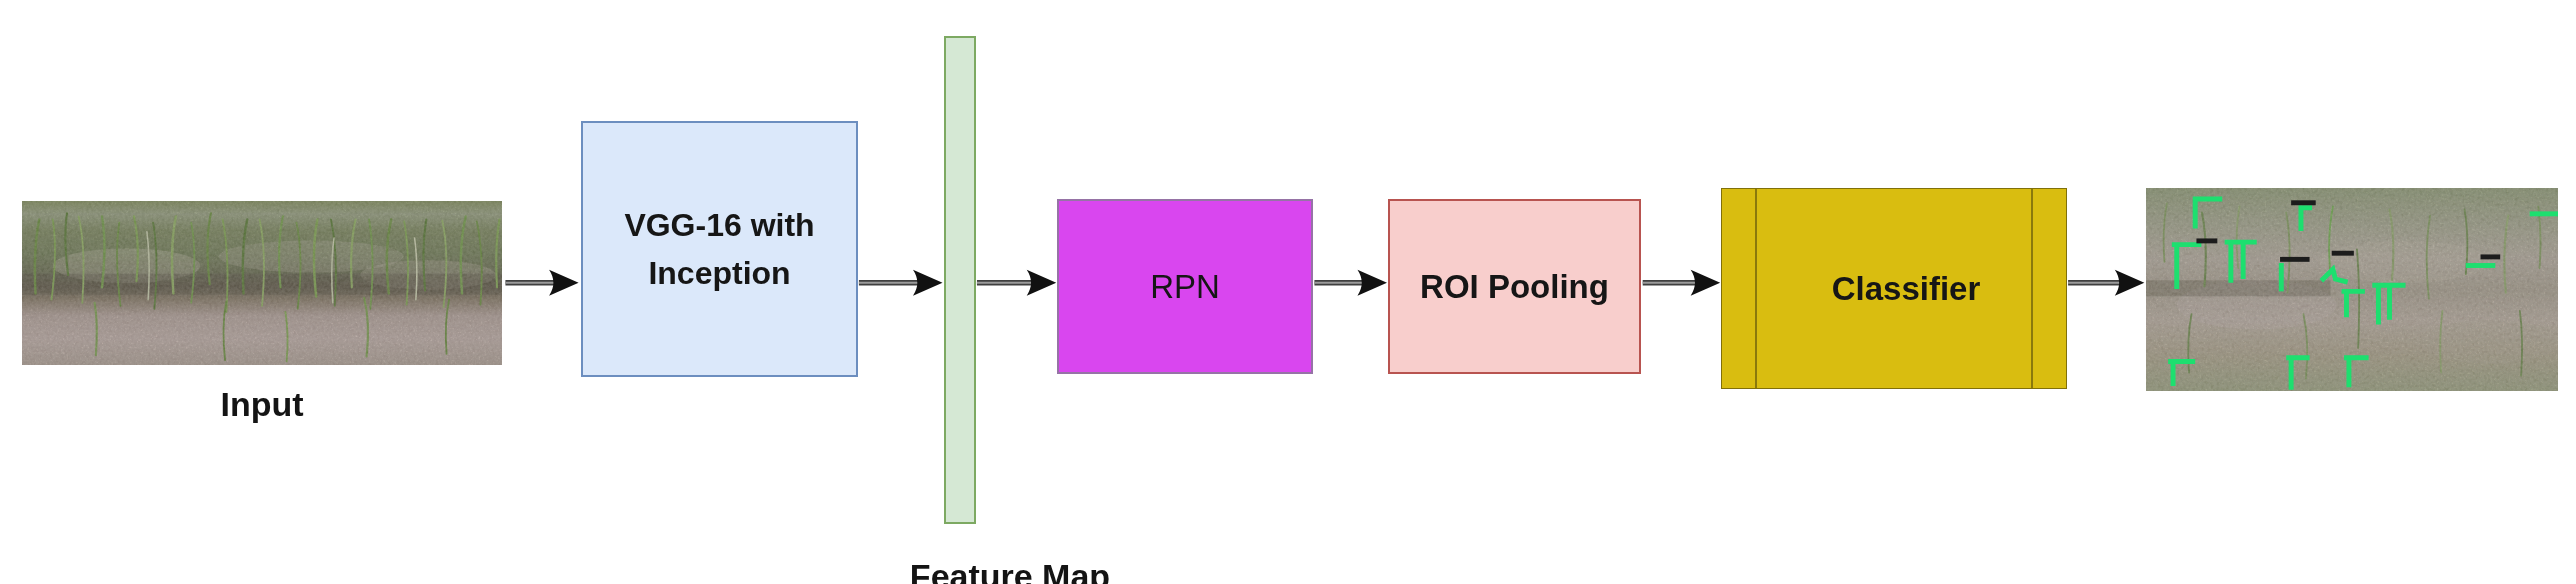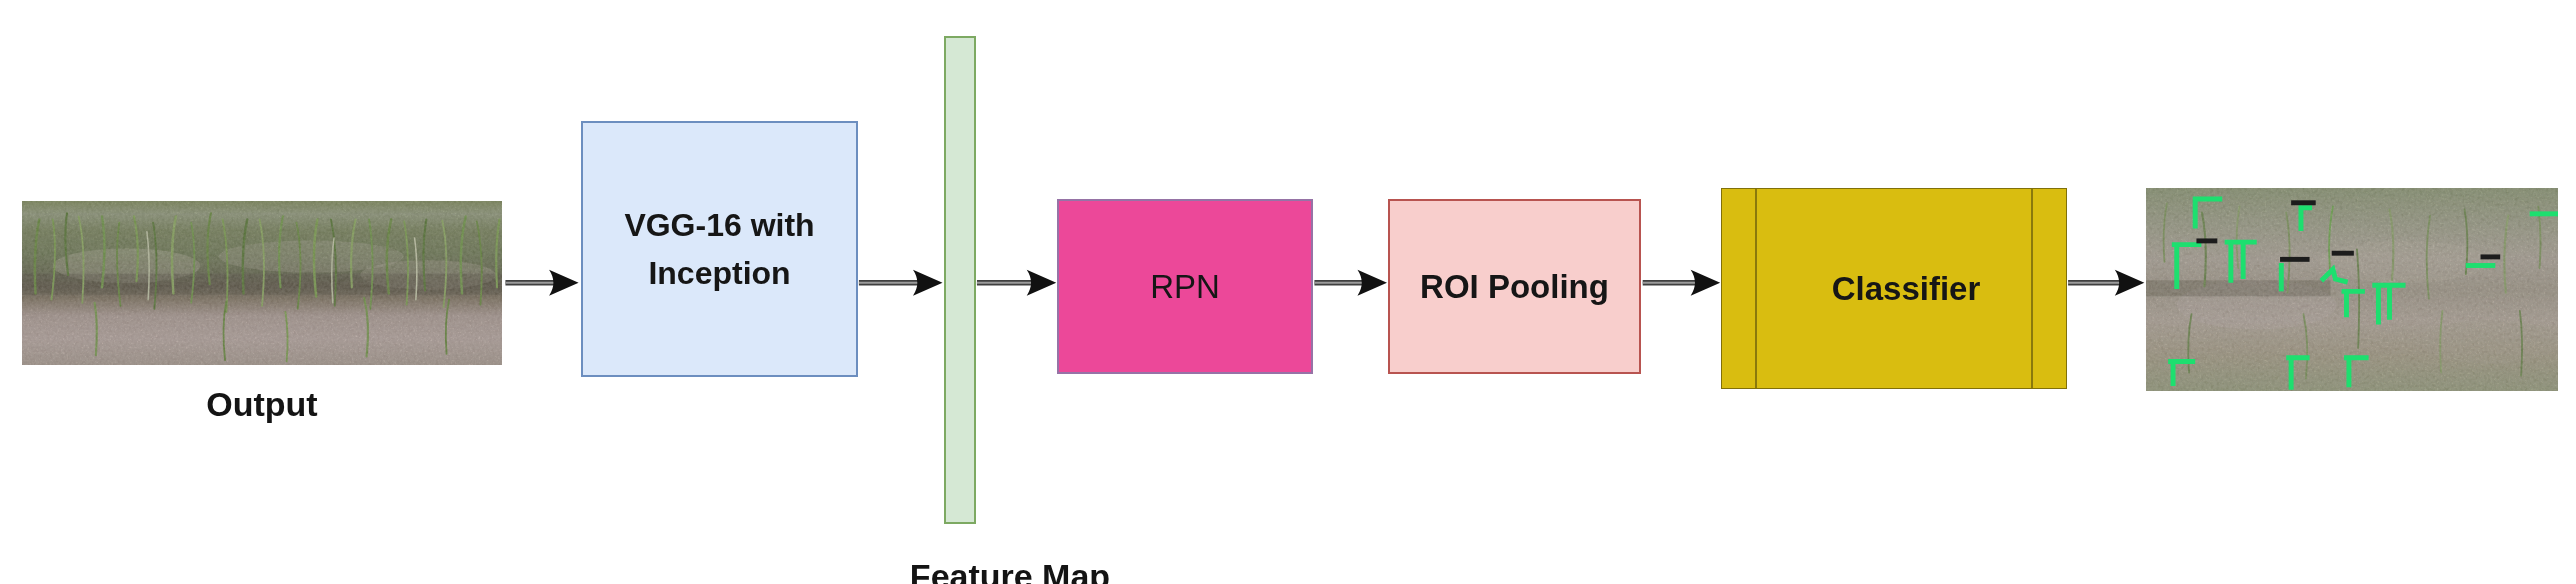--- a/index.html
+++ b/index.html
@@ -10,21 +10,21 @@
 
   .node{position:absolute;box-sizing:border-box;display:flex;align-items:center;justify-content:center;
         text-align:center;color:#161616;}
 
   .node-backbone{left:581px;top:121px;width:277px;height:256px;
         background:#dbe8fa;border:2.5px solid #6c8ebf;
         font-size:32px;font-weight:bold;line-height:1.5;}
   .node-feature-map{left:944px;top:36px;width:32px;height:488px;
         background:#d5e8d4;border:2.5px solid #7da962;}
   .node-rpn{left:1057px;top:199px;width:256px;height:175px;
-        background:#ec4899;border:2.5px solid #9673a6;
+        background:#d946ef;border:2.5px solid #9673a6;
         font-size:33px;font-weight:400;}
   .node-roi{left:1388px;top:199px;width:253px;height:175px;
         background:#f8cecc;border:2.5px solid #b85450;
         font-size:33px;font-weight:700;}
   .node-classifier{left:1721px;top:188px;width:346px;height:201px;
         background:#d9bd10;border:1.8px solid #80700a;
         font-size:33px;font-weight:bold;padding-left:24px;}
   .proc-line{position:absolute;top:0;bottom:0;width:1.8px;background:rgba(96,84,10,0.65);}
   .proc-line.l{left:33px;} .proc-line.r{right:33px;}
 
@@ -136,21 +136,21 @@
       <path d="M640,160 q4,-55 -2,-100" stroke="#d6dab8" stroke-width="2.5"></path>
       <path d="M120,250 q4,-50 -2,-85" stroke="#7fa351" stroke-width="3.5"></path>
       <path d="M330,258 q-6,-55 2,-95" stroke="#6e9340" stroke-width="3"></path>
       <path d="M430,260 q4,-45 -2,-80" stroke="#84aa52" stroke-width="3"></path>
       <path d="M560,252 q6,-55 -4,-95" stroke="#7fa351" stroke-width="3.5"></path>
       <path d="M690,248 q-4,-50 4,-88" stroke="#6e9340" stroke-width="3"></path>
     </g>
     <rect x="0" y="0" width="780" height="266" filter="url(#fSpeck)" opacity="0.22"></rect>
     <rect x="0" y="0" width="780" height="266" filter="url(#fSpeckW)" opacity="0.18"></rect>
   </svg>
-  <div class="caption caption-input">Output</div>
+  <div class="caption caption-input">Input</div>
 
   <div class="node node-backbone">
     <div>
       <div>VGG-16 with</div>
       <div>Inception</div>
     </div>
   </div>
 
   <div class="node node-feature-map"></div>
   <div class="caption caption-feature-map">Feature Map</div>

